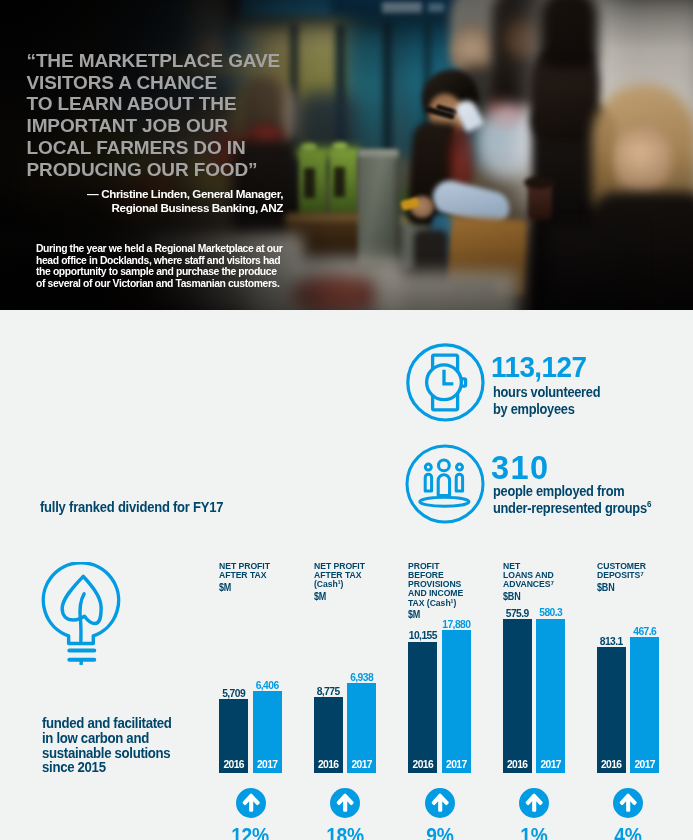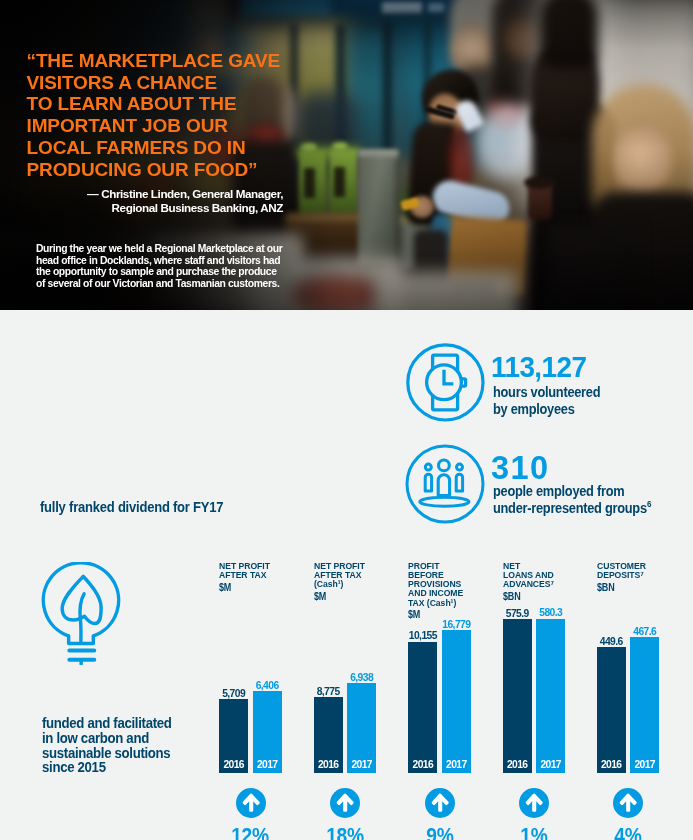--- a/index.html
+++ b/index.html
@@ -13,21 +13,21 @@
   
   .hero{position:absolute;left:0;top:0;width:693px;height:310px;overflow:hidden;background:#0d0b09;}
   .heroshade{position:absolute;inset:0;
     background:linear-gradient(95deg, rgba(6,5,4,.92) 0%, rgba(8,6,5,.85) 16%, rgba(10,8,7,.62) 28%, rgba(12,10,8,.32) 38%, rgba(12,10,8,.10) 50%, rgba(0,0,0,0) 64%);}
   .heroshade2{position:absolute;inset:0;
     background:linear-gradient(180deg, rgba(0,0,0,.36) 0%, rgba(0,0,0,.08) 16%, rgba(0,0,0,0) 48%, rgba(0,0,0,.20) 80%, rgba(0,0,0,.50) 100%);}
   .heroshade3{position:absolute;inset:0;
     background:radial-gradient(ellipse 300px 190px at 8% 100%, rgba(0,0,0,.94) 0%, rgba(0,0,0,.82) 35%, rgba(0,0,0,.40) 65%, rgba(0,0,0,0) 100%);}
   .heroshade4{position:absolute;inset:0;
     background:radial-gradient(ellipse 260px 180px at 4% 0%, rgba(0,0,0,.80) 0%, rgba(0,0,0,.55) 45%, rgba(0,0,0,0) 100%);}
-  .quote{position:absolute;left:26.5px;top:50px;color:#f97316;font-weight:700;
+  .quote{position:absolute;left:26.5px;top:50px;color:#a3a3a3;font-weight:700;
     font-size:19px;line-height:21.7px;letter-spacing:-.12px;white-space:pre;}
   .attrib{position:absolute;left:23px;top:186.5px;width:260px;text-align:right;color:#fff;
     font-weight:700;font-size:11.7px;line-height:14px;white-space:pre;letter-spacing:-.42px;}
 
   
   .cents{position:absolute;left:26px;top:331px;}
   .cents-l2w{position:absolute;left:31px;top:429px;}
   .cents-l1{font-size:113px;line-height:93.5px;font-weight:700;color:#DDD893;letter-spacing:-1px;
             transform:scaleX(1.02);transform-origin:0 0;white-space:nowrap;}
   .cents-l2{font-size:91.5px;line-height:64px;font-weight:700;color:#DDD893;letter-spacing:-0.5px;
@@ -298,21 +298,21 @@
 PROVISIONS
 AND INCOME
 TAX (Cash¹)</div>
         <div class="cunit" style="top: 53.45px;">$M</div>
       </div>
       <div class="bar y16" style="left: 408.2px; top: 641.6px; width: 29.3px; height: 131.4px;"></div>
       <div class="blabel" style="left: 408.2px; top: 759.4px; width: 29.3px;">2016</div>
       <div class="bval y16" style="left: 398.2px; top: 630.4px; width: 49.3px;">10,155</div>
       <div class="bar y17" style="left: 441.7px; top: 629.9px; width: 29.3px; height: 143.1px;"></div>
       <div class="blabel" style="left: 441.7px; top: 759.4px; width: 29.3px;">2017</div>
-      <div class="bval y17" style="left: 431.7px; top: 618.7px; width: 49.3px;">16,779</div>
+      <div class="bval y17" style="left: 431.7px; top: 618.7px; width: 49.3px;">17,880</div>
       <svg class="arrow" width="30" height="30" viewBox="0 0 30 30" style="left: 424.8px; top: 787.8px;">
         <circle cx="15" cy="15" r="15" fill="#039BE2"></circle>
         <path d="M13.95 6.1a1.45 1.45 0 0 1 2.1 0l7.35 7.75a1.2 1.2 0 0 1-.02 1.68l-1.2 1.22a1.2 1.2 0 0 1-1.74-.02l-3.2-3.44v9.26a1.2 1.2 0 0 1-1.2 1.2h-1.7a1.2 1.2 0 0 1-1.2-1.2v-9.26l-3.2 3.44a1.2 1.2 0 0 1-1.74.02l-1.2-1.22a1.2 1.2 0 0 1-.02-1.68z" fill="#ffffff"></path>
       </svg>
       <div class="pct" style="left: 407.6px; top: 822.5px; width: 64px;"><span>9%</span></div>
       <div class="chart" style="left: 502.6px;">
         <div class="chdr">NET
 LOANS AND
 ADVANCES⁷</div>
         <div class="cunit" style="top: 34.95px;">$BN</div>
@@ -328,21 +328,21 @@
         <path d="M13.95 6.1a1.45 1.45 0 0 1 2.1 0l7.35 7.75a1.2 1.2 0 0 1-.02 1.68l-1.2 1.22a1.2 1.2 0 0 1-1.74-.02l-3.2-3.44v9.26a1.2 1.2 0 0 1-1.2 1.2h-1.7a1.2 1.2 0 0 1-1.2-1.2v-9.26l-3.2 3.44a1.2 1.2 0 0 1-1.74.02l-1.2-1.22a1.2 1.2 0 0 1-.02-1.68z" fill="#ffffff"></path>
       </svg>
       <div class="pct" style="left: 502px; top: 822.5px; width: 64px;"><span>1%</span></div>
       <div class="chart" style="left: 596.6px;">
         <div class="chdr">CUSTOMER
 DEPOSITS⁷</div>
         <div class="cunit" style="top: 25.7px;">$BN</div>
       </div>
       <div class="bar y16" style="left: 596.6px; top: 647.2px; width: 29.3px; height: 125.8px;"></div>
       <div class="blabel" style="left: 596.6px; top: 759.4px; width: 29.3px;">2016</div>
-      <div class="bval y16" style="left: 586.6px; top: 636px; width: 49.3px;">449.6</div>
+      <div class="bval y16" style="left: 586.6px; top: 636px; width: 49.3px;">813.1</div>
       <div class="bar y17" style="left: 630.1px; top: 637.4px; width: 29.3px; height: 135.6px;"></div>
       <div class="blabel" style="left: 630.1px; top: 759.4px; width: 29.3px;">2017</div>
       <div class="bval y17" style="left: 620.1px; top: 626.2px; width: 49.3px;">467.6</div>
       <svg class="arrow" width="30" height="30" viewBox="0 0 30 30" style="left: 613.2px; top: 787.8px;">
         <circle cx="15" cy="15" r="15" fill="#039BE2"></circle>
         <path d="M13.95 6.1a1.45 1.45 0 0 1 2.1 0l7.35 7.75a1.2 1.2 0 0 1-.02 1.68l-1.2 1.22a1.2 1.2 0 0 1-1.74-.02l-3.2-3.44v9.26a1.2 1.2 0 0 1-1.2 1.2h-1.7a1.2 1.2 0 0 1-1.2-1.2v-9.26l-3.2 3.44a1.2 1.2 0 0 1-1.74.02l-1.2-1.22a1.2 1.2 0 0 1-.02-1.68z" fill="#ffffff"></path>
       </svg>
       <div class="pct" style="left: 596px; top: 822.5px; width: 64px;"><span>4%</span></div>
     </div>
 

